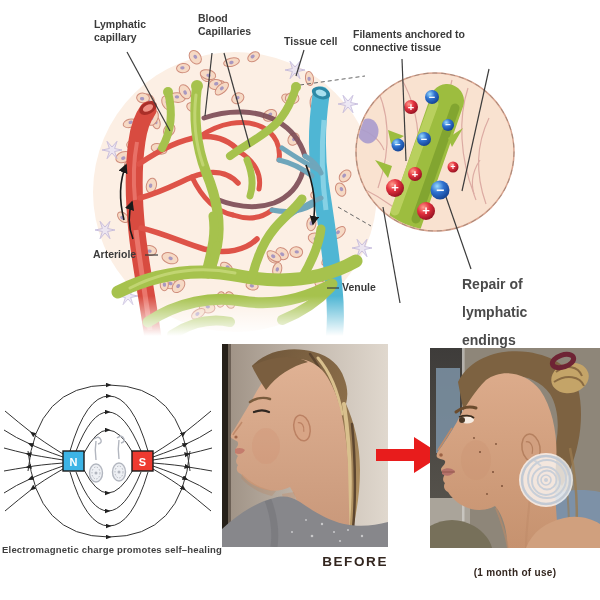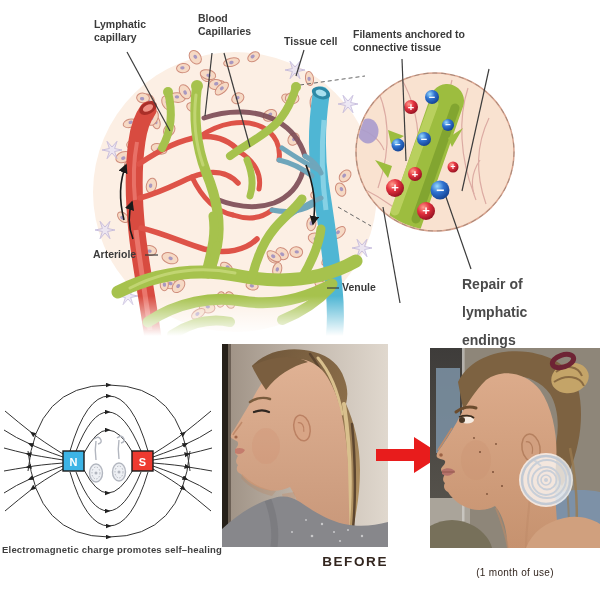--- a/index.html
+++ b/index.html
@@ -8,21 +8,21 @@
   .abs{position:absolute;}
   svg{display:block;}
   .dlabel{position:absolute;font-size:10.5px;font-weight:700;color:#3b3b3b;line-height:1.22;}
   .dlabel.small{font-size:14px;font-weight:600;color:#4a4a4a;line-height:2.0;}
   .nowrap{white-space:nowrap;}
   .em-caption{position:absolute;left:0;top:544px;width:222px;text-align:right;
               font-size:9.5px;font-weight:600;color:#3f3f3f;letter-spacing:.2px;}
   .photo{position:absolute;overflow:hidden;background:#999;}
   .ba-label{position:absolute;text-align:right;font-weight:700;color:#33261f;
             font-size:13.5px;letter-spacing:1.6px;}
-  .ba-note{position:absolute;text-align:center;font-weight:400;color:#33261f;font-size:10px;letter-spacing:.3px;}
+  .ba-note{position:absolute;text-align:center;font-weight:700;color:#33261f;font-size:10px;letter-spacing:.3px;}
 </style>
 </head>
 <body>
 
 <div id="canvas">
 
   <svg class="abs" style="left:0;top:0" width="600" height="336" viewBox="0 0 600 336">
     <defs>
       <marker id="blkArr" markerWidth="7" markerHeight="7" refX="5" refY="3" orient="auto">
         <path d="M0,0 L6,3 L0,6 Z" fill="#1a1a1a"></path>

